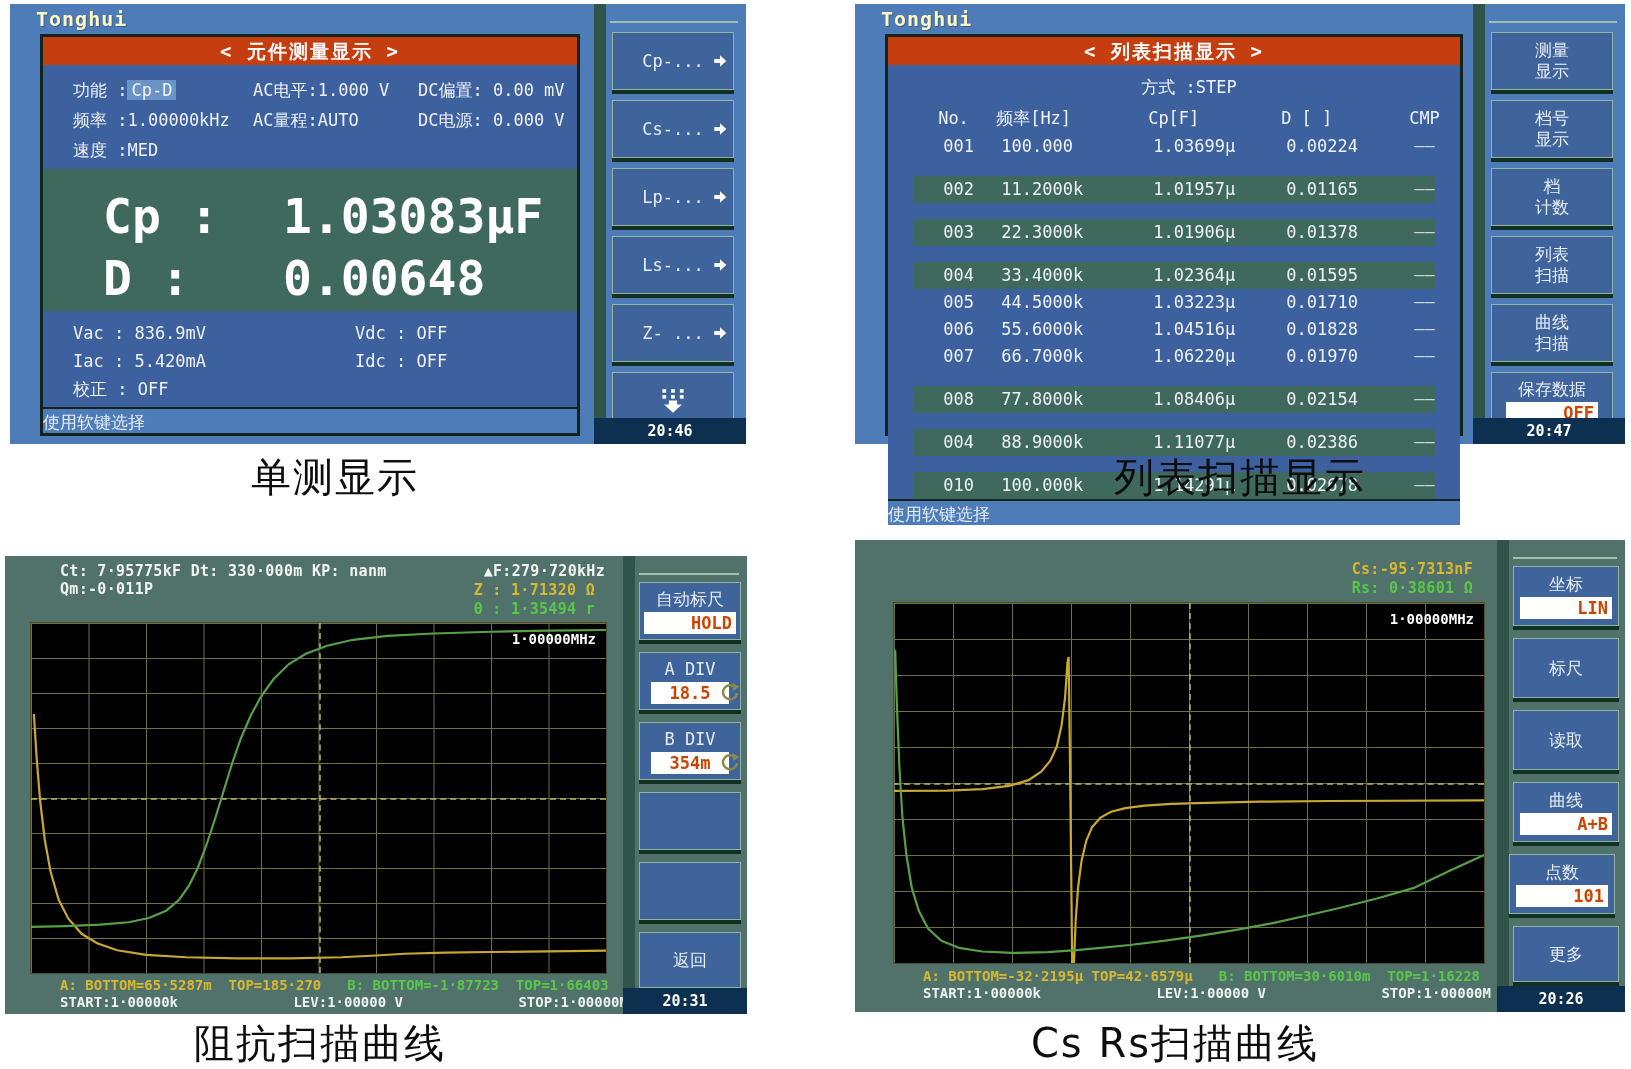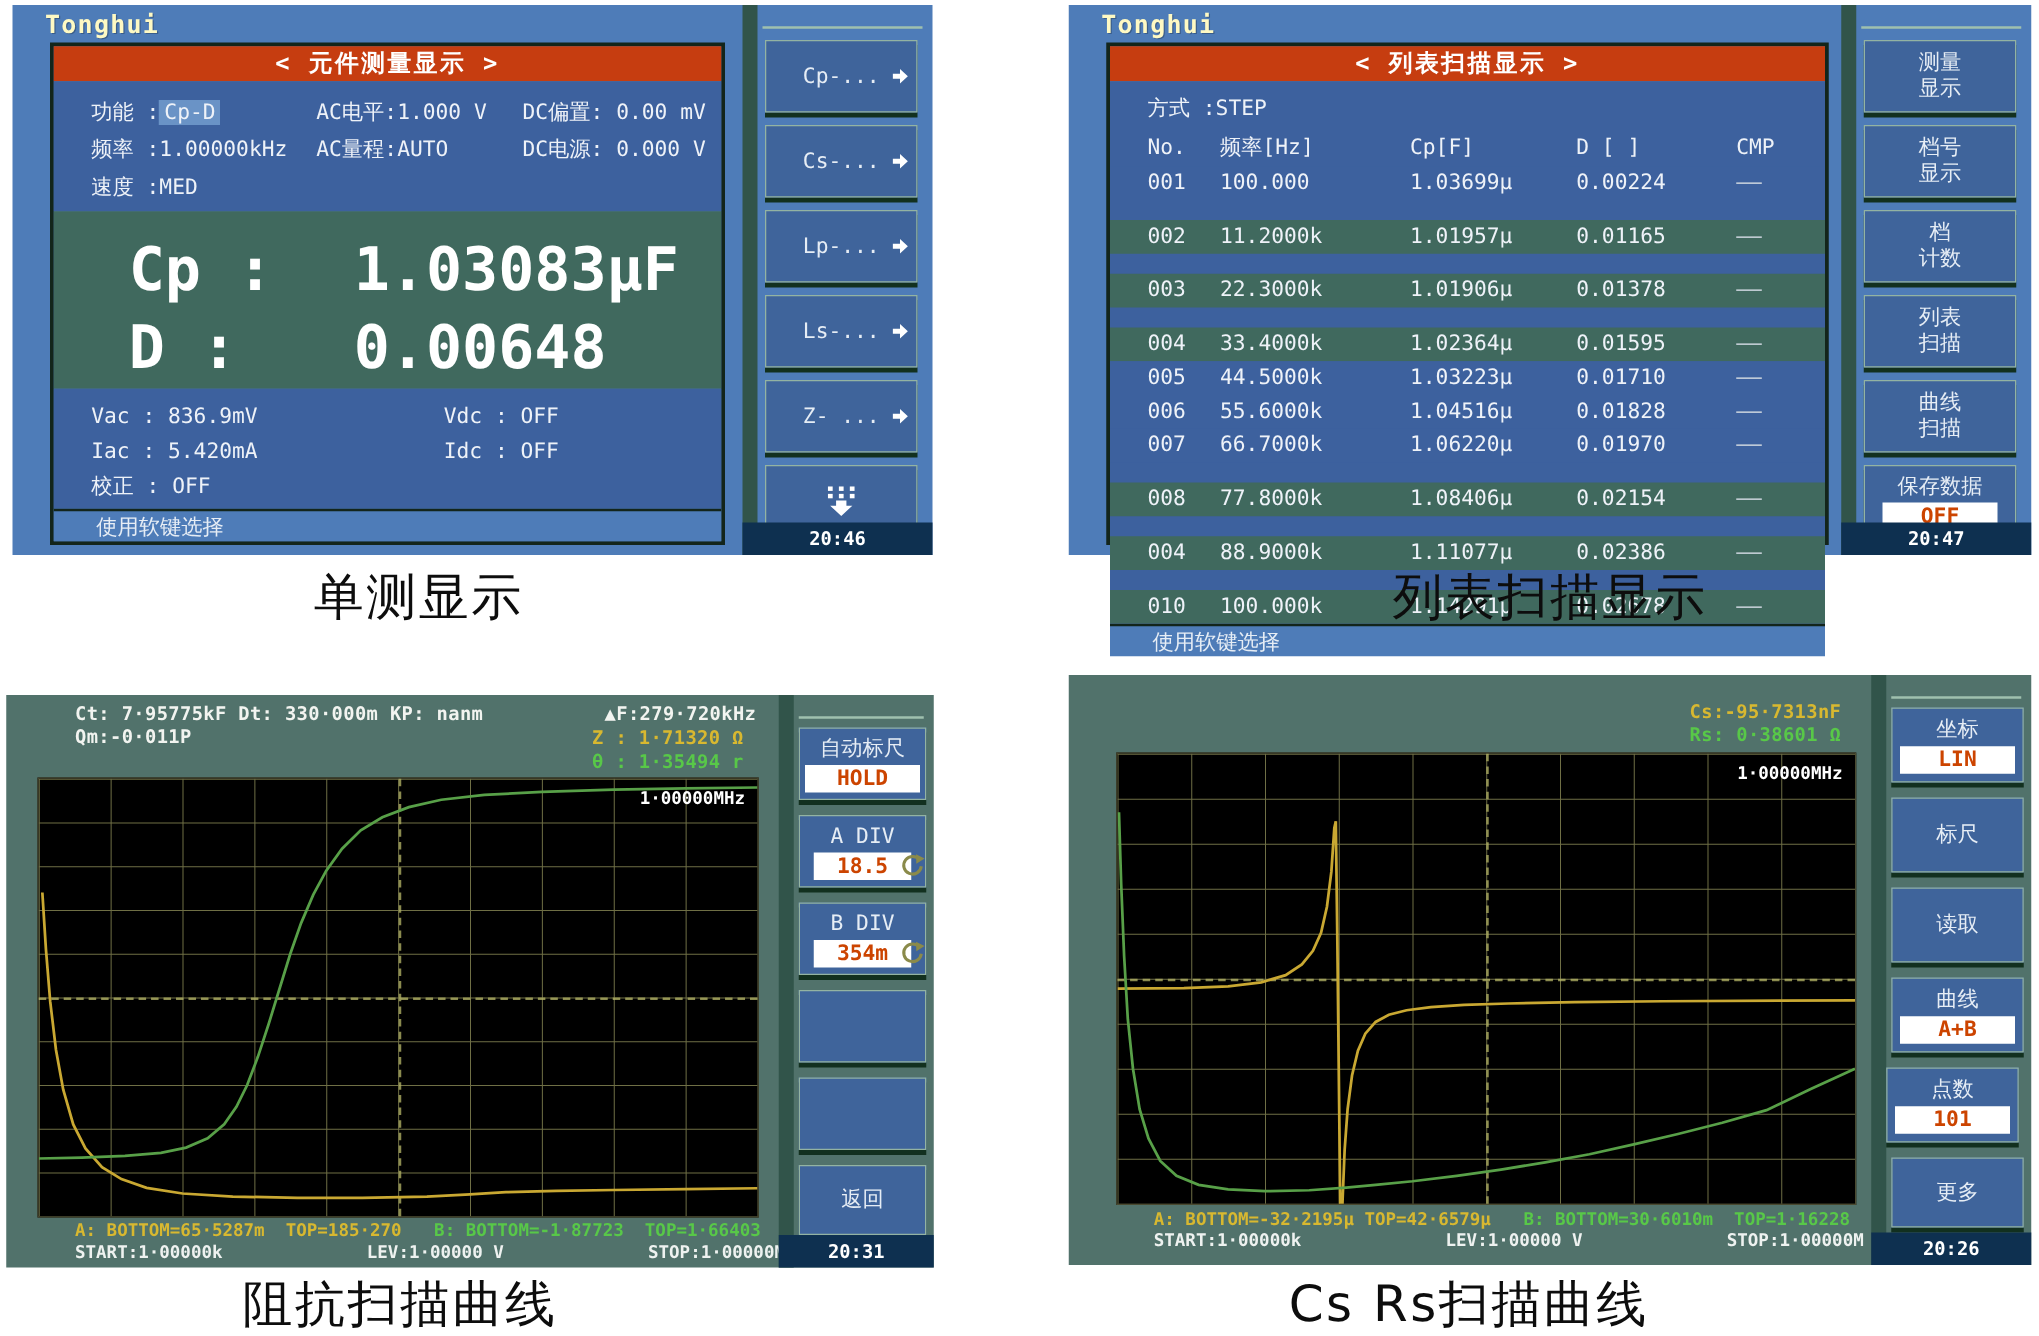--- a/index.html
+++ b/index.html
@@ -26,37 +26,37 @@
   .hl{background:var(--highlight-blue);padding:0 4px;}
   .result{background:var(--area-green);flex:1;padding:16px 28px 0 60px;color:#fff;}
   .rrow{display:flex;height:62px;align-items:center;font-size:48px;font-weight:bold;}
   .rname{width:130px;}
   .rval{padding-left:50px;text-align:right;}
   .monitor{background:var(--area-blue);color:#eef2f8;font-size:17px;display:flex;
            padding:8px 0 6px 30px;height:96px;gap:12px;}
   .mcol{line-height:28px;}
   .mcol.l{width:270px;} .mcol.r{flex:1;}
   .statusbar{height:26px;background:var(--bezel-blue);color:#e6edf5;font-size:17px;
-             line-height:26px;padding-left:34px;border-top:2px solid var(--screen-border);}
+             line-height:26px;border-top:2px solid var(--screen-border);}
   
   .skcol{position:absolute;top:0;right:0;height:100%;}
   .skstrip{position:absolute;left:0;top:0;bottom:0;width:12px;background:#31544a;}
   .skdiv{position:absolute;top:17px;left:16px;right:8px;height:2px;background:#9fc0ae;}
   .sk{position:absolute;background:var(--softkey-blue);border:1px solid #93b3a2;
       box-shadow:0 4px 0 #12301f;color:#e6edf5;font-size:17px;display:flex;flex-direction:column;
       align-items:center;justify-content:center;text-align:center;line-height:21px;cursor:pointer;}
   .sk .arrow{position:absolute;right:5px;top:50%;transform:translateY(-50%);}
   .vbox{background:#fff;color:var(--value-orange);font-weight:bold;font-size:17px;line-height:20px;
-        min-width:92px;text-align:center;padding:1px 4px;margin-top:2px;}
+        min-width:92px;text-align:right;padding:1px 4px;margin-top:2px;}
   .vbox.right{text-align:center;}
   .dial{position:absolute;right:-1px;bottom:5px;}
   .timestrip{position:absolute;left:0;right:0;bottom:0;height:26px;background:var(--time-strip);
              color:#fff;font-size:15px;font-weight:bold;text-align:center;line-height:26px;}
   
-  .listbody{background:var(--area-blue);flex:1;color:#eef2f8;font-size:17px;display:flex;flex-direction:column;}
+  .listbody{background:var(--area-blue);flex:1;color:#eef2f8;font-size:17px;display:flex;flex-direction:column;align-items:center;}
   .mode{line-height:32px;padding:6px 0 0 30px;}
   .thead,.trow{display:grid;grid-template-columns:58px 152px 133px 128px auto;padding-left:30px;}
   .thead{line-height:30px;}
   .trow{line-height:27px;}
   .trow.b{background:var(--area-blue);} .trow.g{background:var(--area-green);margin-top:16px;}
   .trow span:last-child{color:#cdd5de;}
   
   .gstat{position:absolute;color:#f2f4f0;font-size:15px;font-weight:bold;letter-spacing:.3px;}
   .gy{color:var(--text-yellow);} .gg{color:var(--text-green);}
   .graph{position:absolute;background:#000;border:1px solid #4a4a30;

